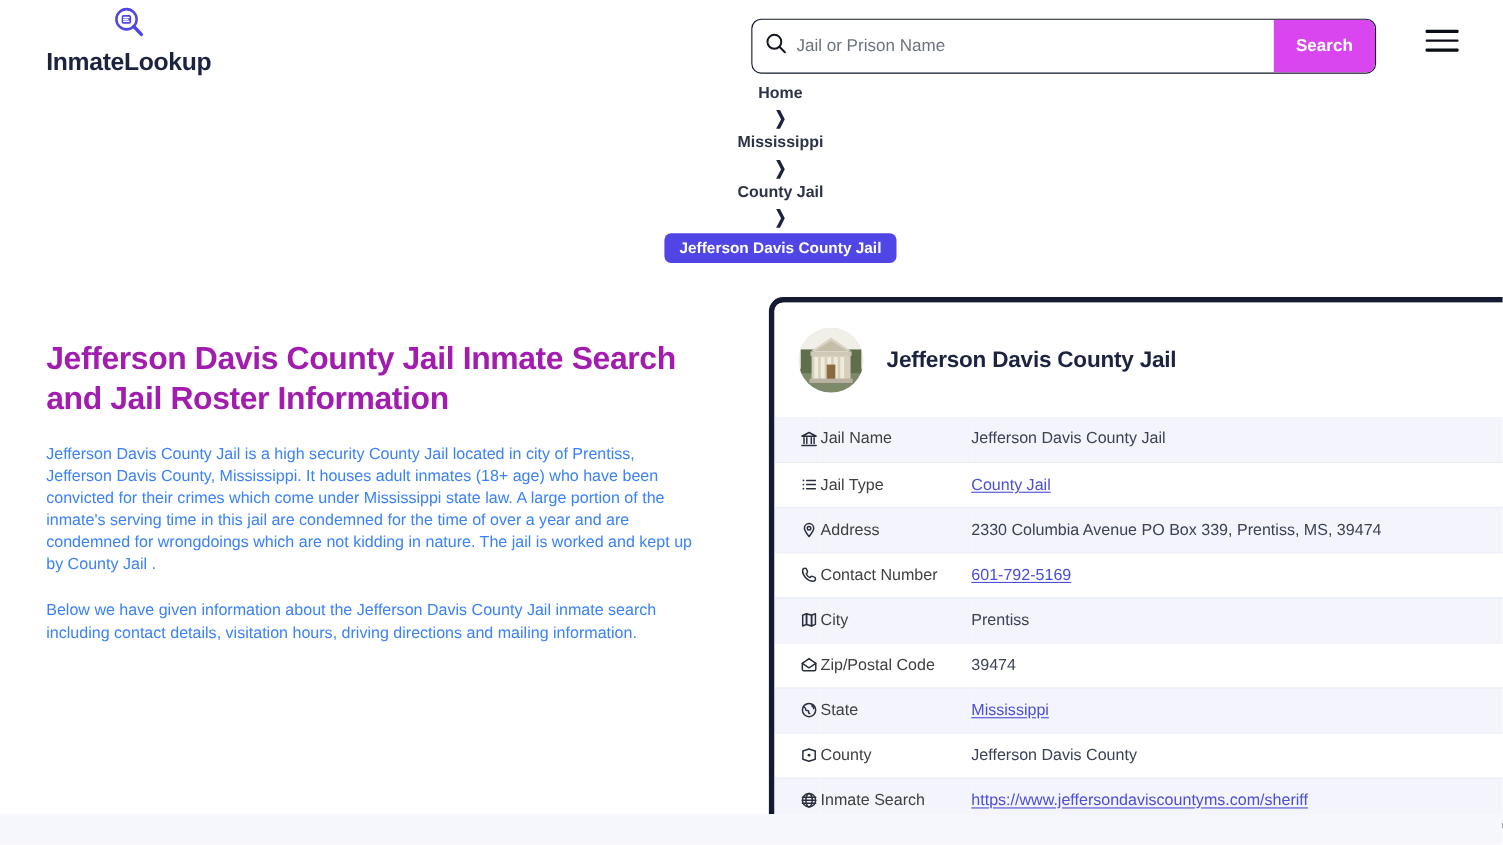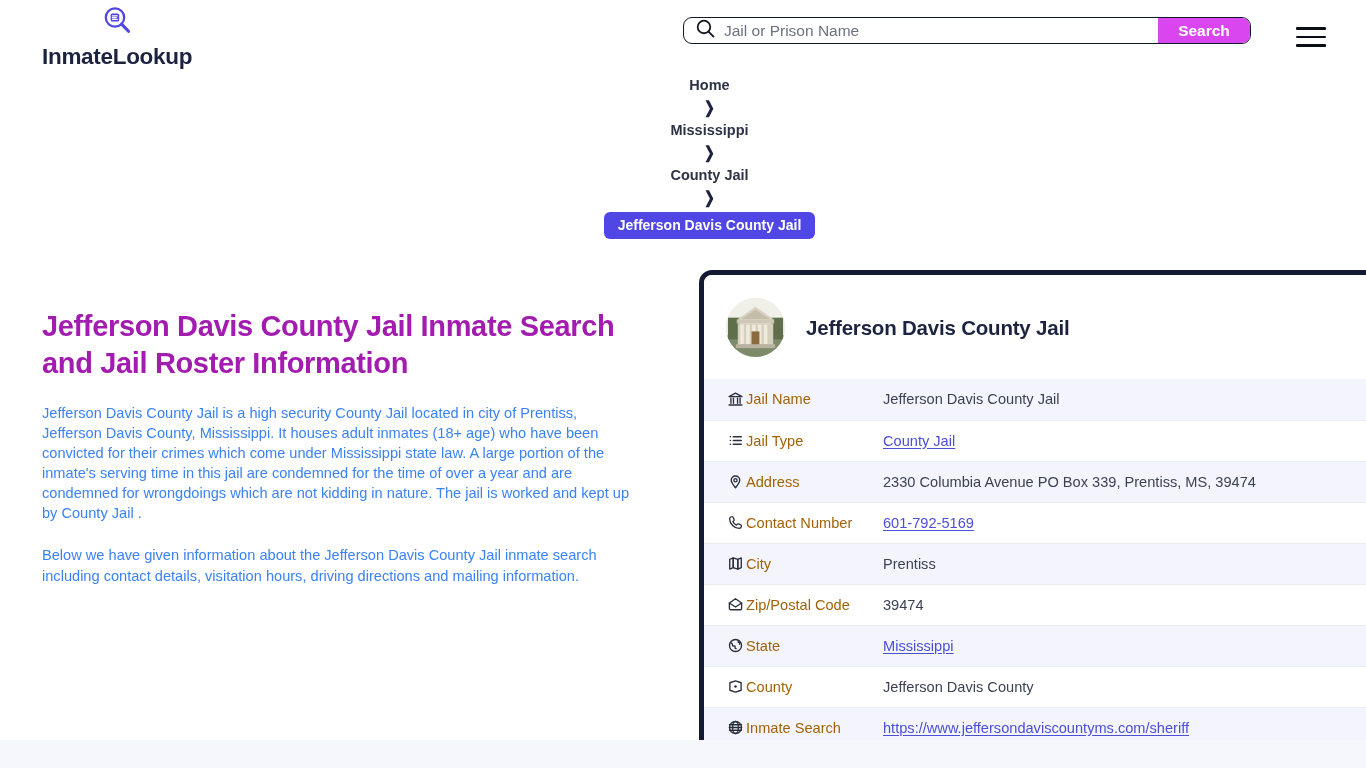--- a/index.html
+++ b/index.html
@@ -46,21 +46,21 @@
     color: #1c2340;
     letter-spacing: -0.3px;
     white-space: nowrap;
   }
 
   .search-wrap {
     position: absolute;
     left: 683px;
     top: 17px;
     width: 568px;
-    height: 27px;
+    height: 50px;
     border: 1.6px solid #111827;
     border-radius: 9px;
     background: #ffffff;
     display: flex;
     align-items: center;
     overflow: hidden;
   }
   .search-icon {
     margin-left: 11px;
     margin-right: 8px;
@@ -224,21 +224,21 @@
   .cell-icon {
     width: 42px;
     padding-left: 23px;
     vertical-align: middle;
   }
   .cell-icon svg { display: block; }
 
   .cell-label {
     width: 137px;
     font-size: 14.6px;
-    color: #a16207;
+    color: #404040;
     white-space: nowrap;
     vertical-align: middle;
     padding-right: 4px;
   }
 
   .cell-value {
     font-size: 14.6px;
     color: #3b4254;
     vertical-align: middle;
     white-space: nowrap;

